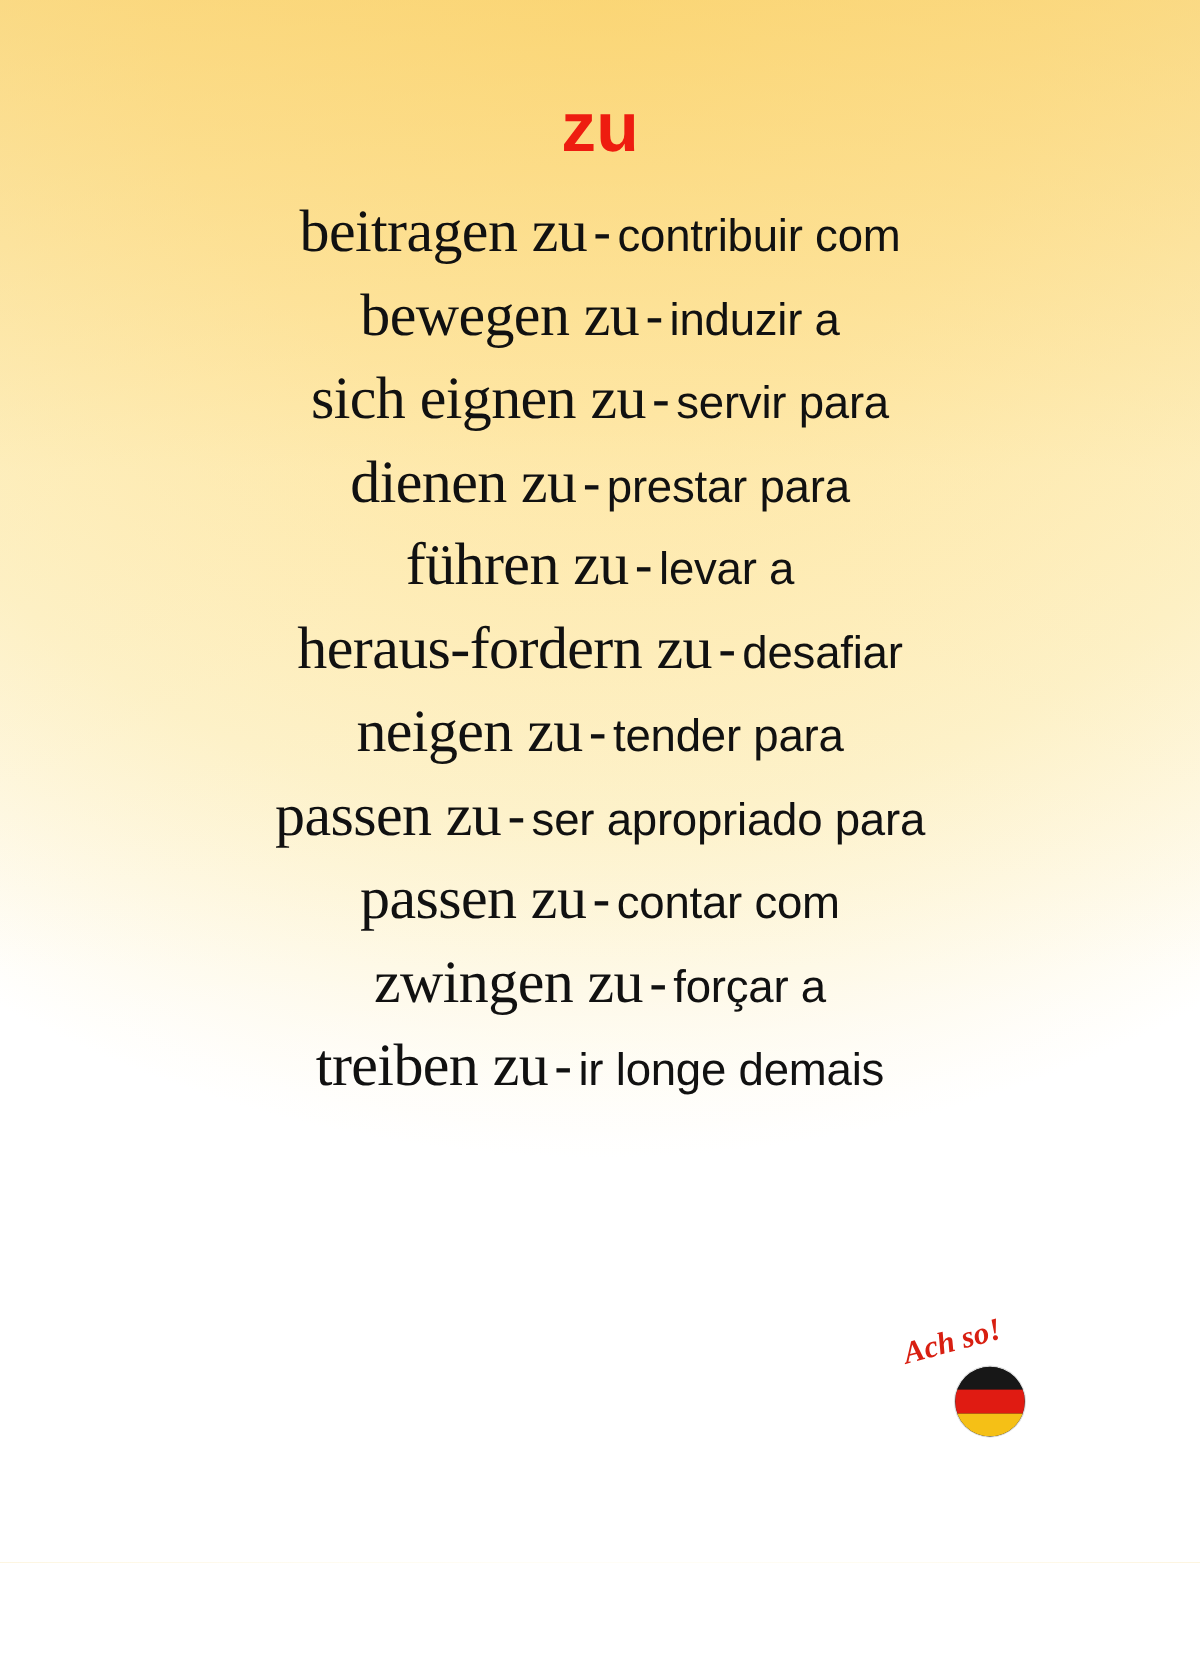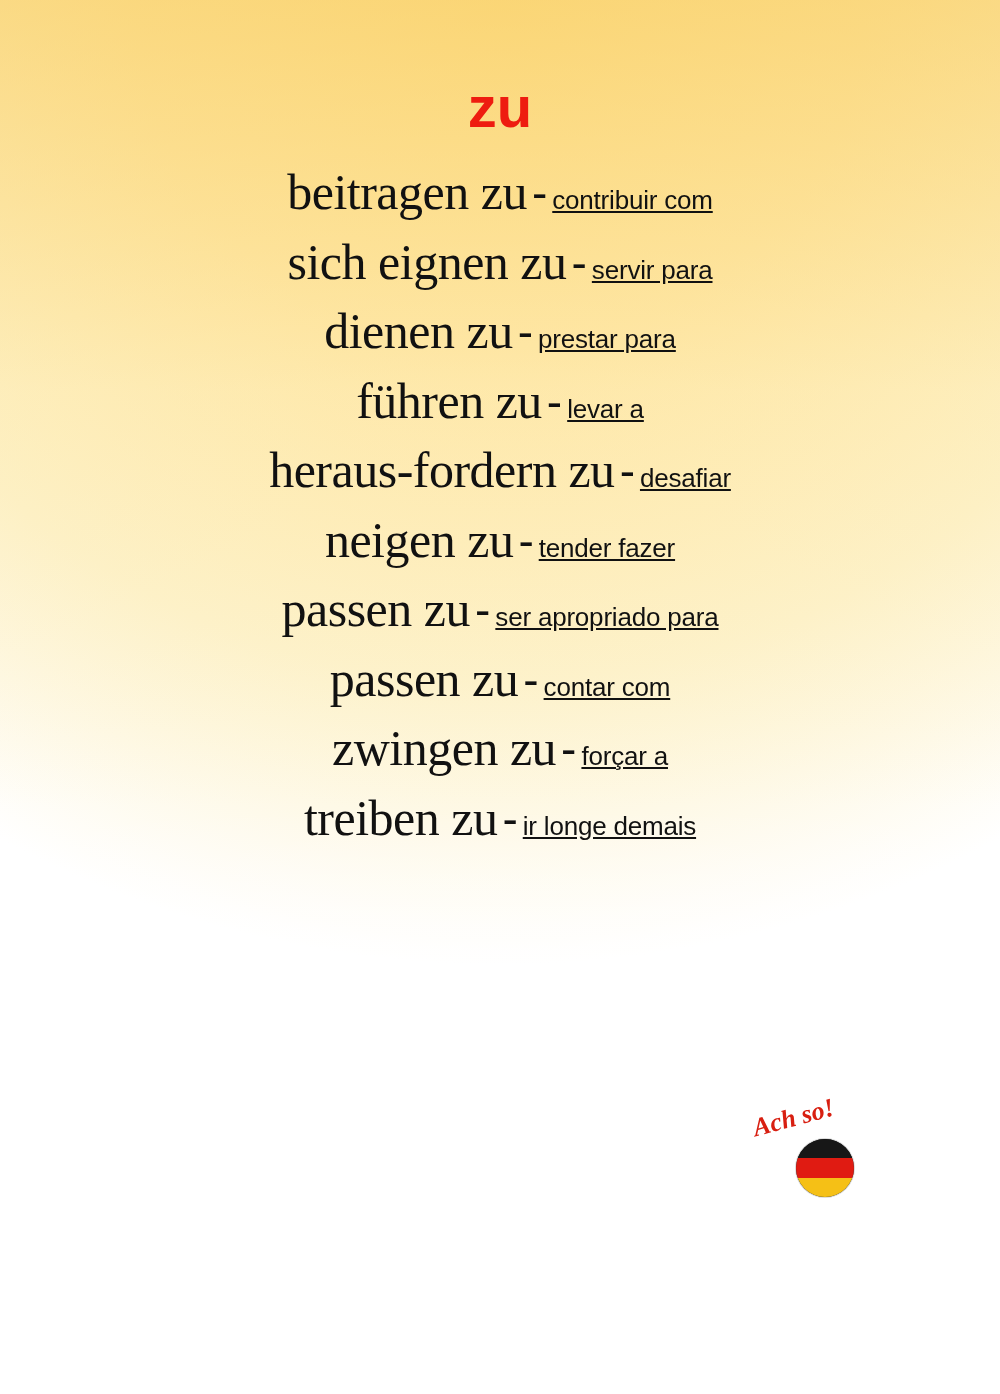--- a/index.html
+++ b/index.html
@@ -54,23 +54,22 @@
   .de {
     font-size: 50px;
     letter-spacing: -0.5px;
     font-family: Liberation Serif, serif;
   }
   .dash {
     font-size: 46px;
     padding: 0 5px;
   }
   .pt {
-    font-size: 26px;
+    font-size: 38px;
     letter-spacing: -0.2px;
-    text-decoration: underline;
   }
   .badge {
     position: absolute;
     right: 118px;
     bottom: 95px;
     z-index: 3;
     width: 130px;
     height: 110px;
   }
   .badge-text {
@@ -109,40 +108,43 @@
 
 <div class="poster">
   <div class="content">
 
     <div class="title">zu</div>
 
     <div class="entry">
       <span class="de">beitragen zu</span><span class="dash">-</span><span class="pt">contribuir com</span>
     </div>
 
+    <div class="entry">
+      <span class="de">bewegen zu</span><span class="dash">-</span><span class="pt">induzir a</span>
+    </div>
 
     <div class="entry">
       <span class="de">sich eignen zu</span><span class="dash">-</span><span class="pt">servir para</span>
     </div>
 
     <div class="entry">
       <span class="de">dienen zu</span><span class="dash">-</span><span class="pt">prestar para</span>
     </div>
 
     <div class="entry">
       <span class="de">führen zu</span><span class="dash">-</span><span class="pt">levar a</span>
     </div>
 
 
     <div class="entry">
       <span class="de">heraus-fordern zu</span><span class="dash">-</span><span class="pt">desafiar</span>
     </div>
 
     <div class="entry">
-      <span class="de">neigen zu</span><span class="dash">-</span><span class="pt">tender fazer</span>
+      <span class="de">neigen zu</span><span class="dash">-</span><span class="pt">tender para</span>
     </div>
 
     <div class="entry">
       <span class="de">passen zu</span><span class="dash">-</span><span class="pt">ser apropriado para</span>
     </div>
 
     <div class="entry">
       <span class="de">passen zu</span><span class="dash">-</span><span class="pt">contar com</span>
     </div>
 

